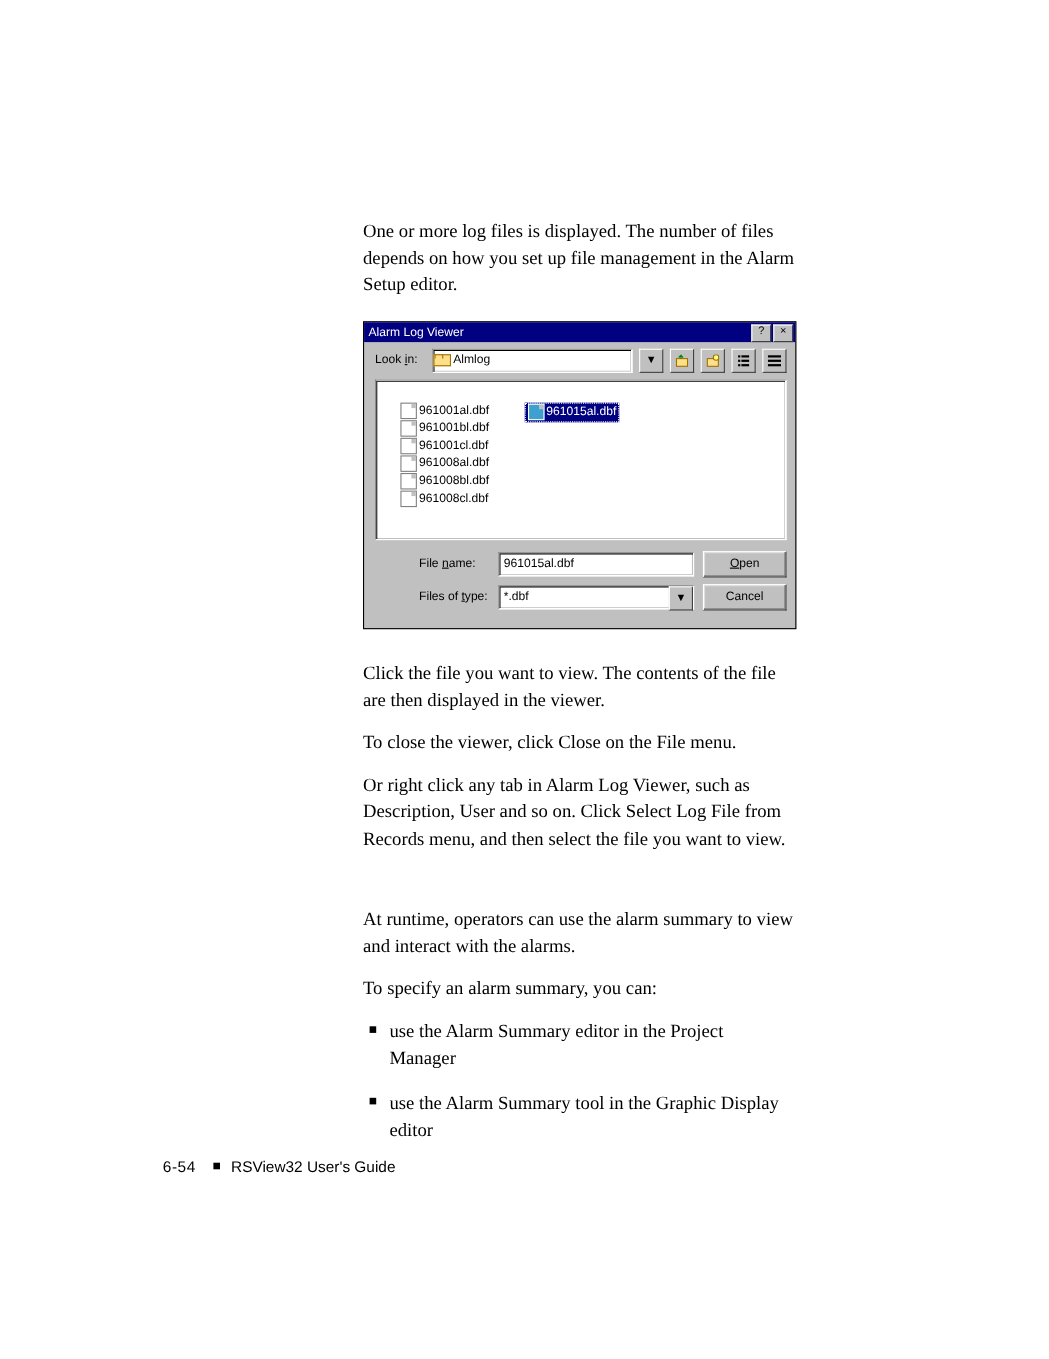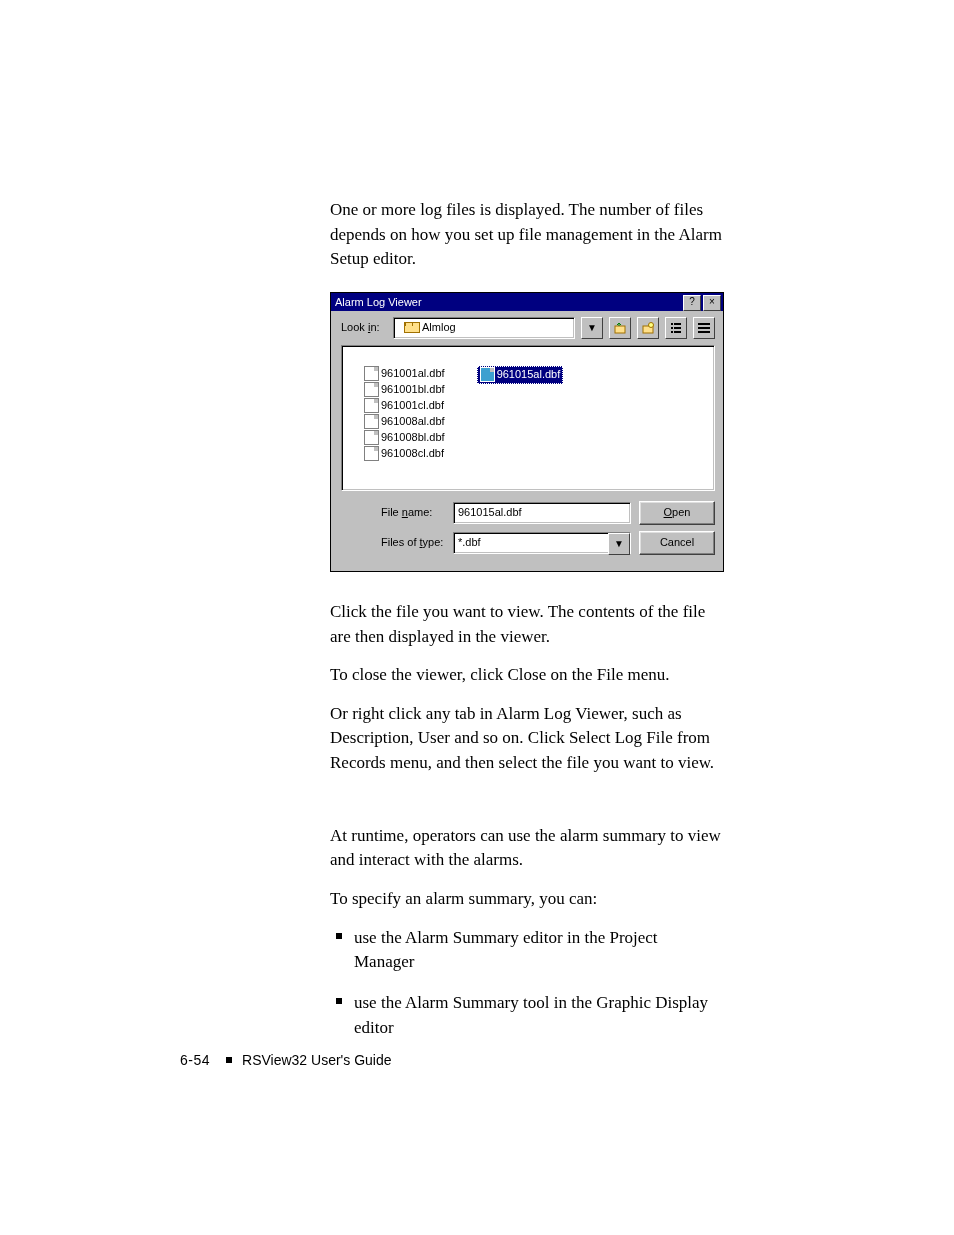--- a/index.html
+++ b/index.html
@@ -63,21 +63,21 @@
   .lookin-field {
     flex: 1;
     height: 20px;
     background: #fff;
     border: 1px solid #808080;
     border-right-color: #fff;
     border-bottom-color: #fff;
     box-shadow: inset 1px 1px 0 #000, inset -1px -1px 0 #c0c0c0;
     display: flex;
     align-items: center;
-    padding: 0 10px;
+    padding: 0 0;
     gap: 4px;
   }
   .folder-ico {
     width: 14px; height: 11px;
     display: inline-block;
     position: relative;
   }
   .folder-ico::before {
     content:"";
     position:absolute;
@@ -182,21 +182,21 @@
     bottom: 165px;
     font-size: 14px;
     display: flex;
     align-items: center;
     gap: 10px;
     font-family: Verdana, Arial, sans-serif;
   }
   .footer-square {
     width:6px; height:6px; background:#000; display:inline-block;
   }
-  .footer-pagenum { margin-right: 6px; letter-spacing: 0.5px; margin-left: 32px; }
+  .footer-pagenum { margin-right: 6px; letter-spacing: 0.5px; }
 </style>
 </head>
 <body>
 
 <div class="content">
   <p class="para">One or more log files is displayed. The number of files depends on how you set up file management in the Alarm Setup editor.</p>
 
   <div class="dialog">
     <div class="titlebar">
       <span>Alarm Log Viewer</span>

